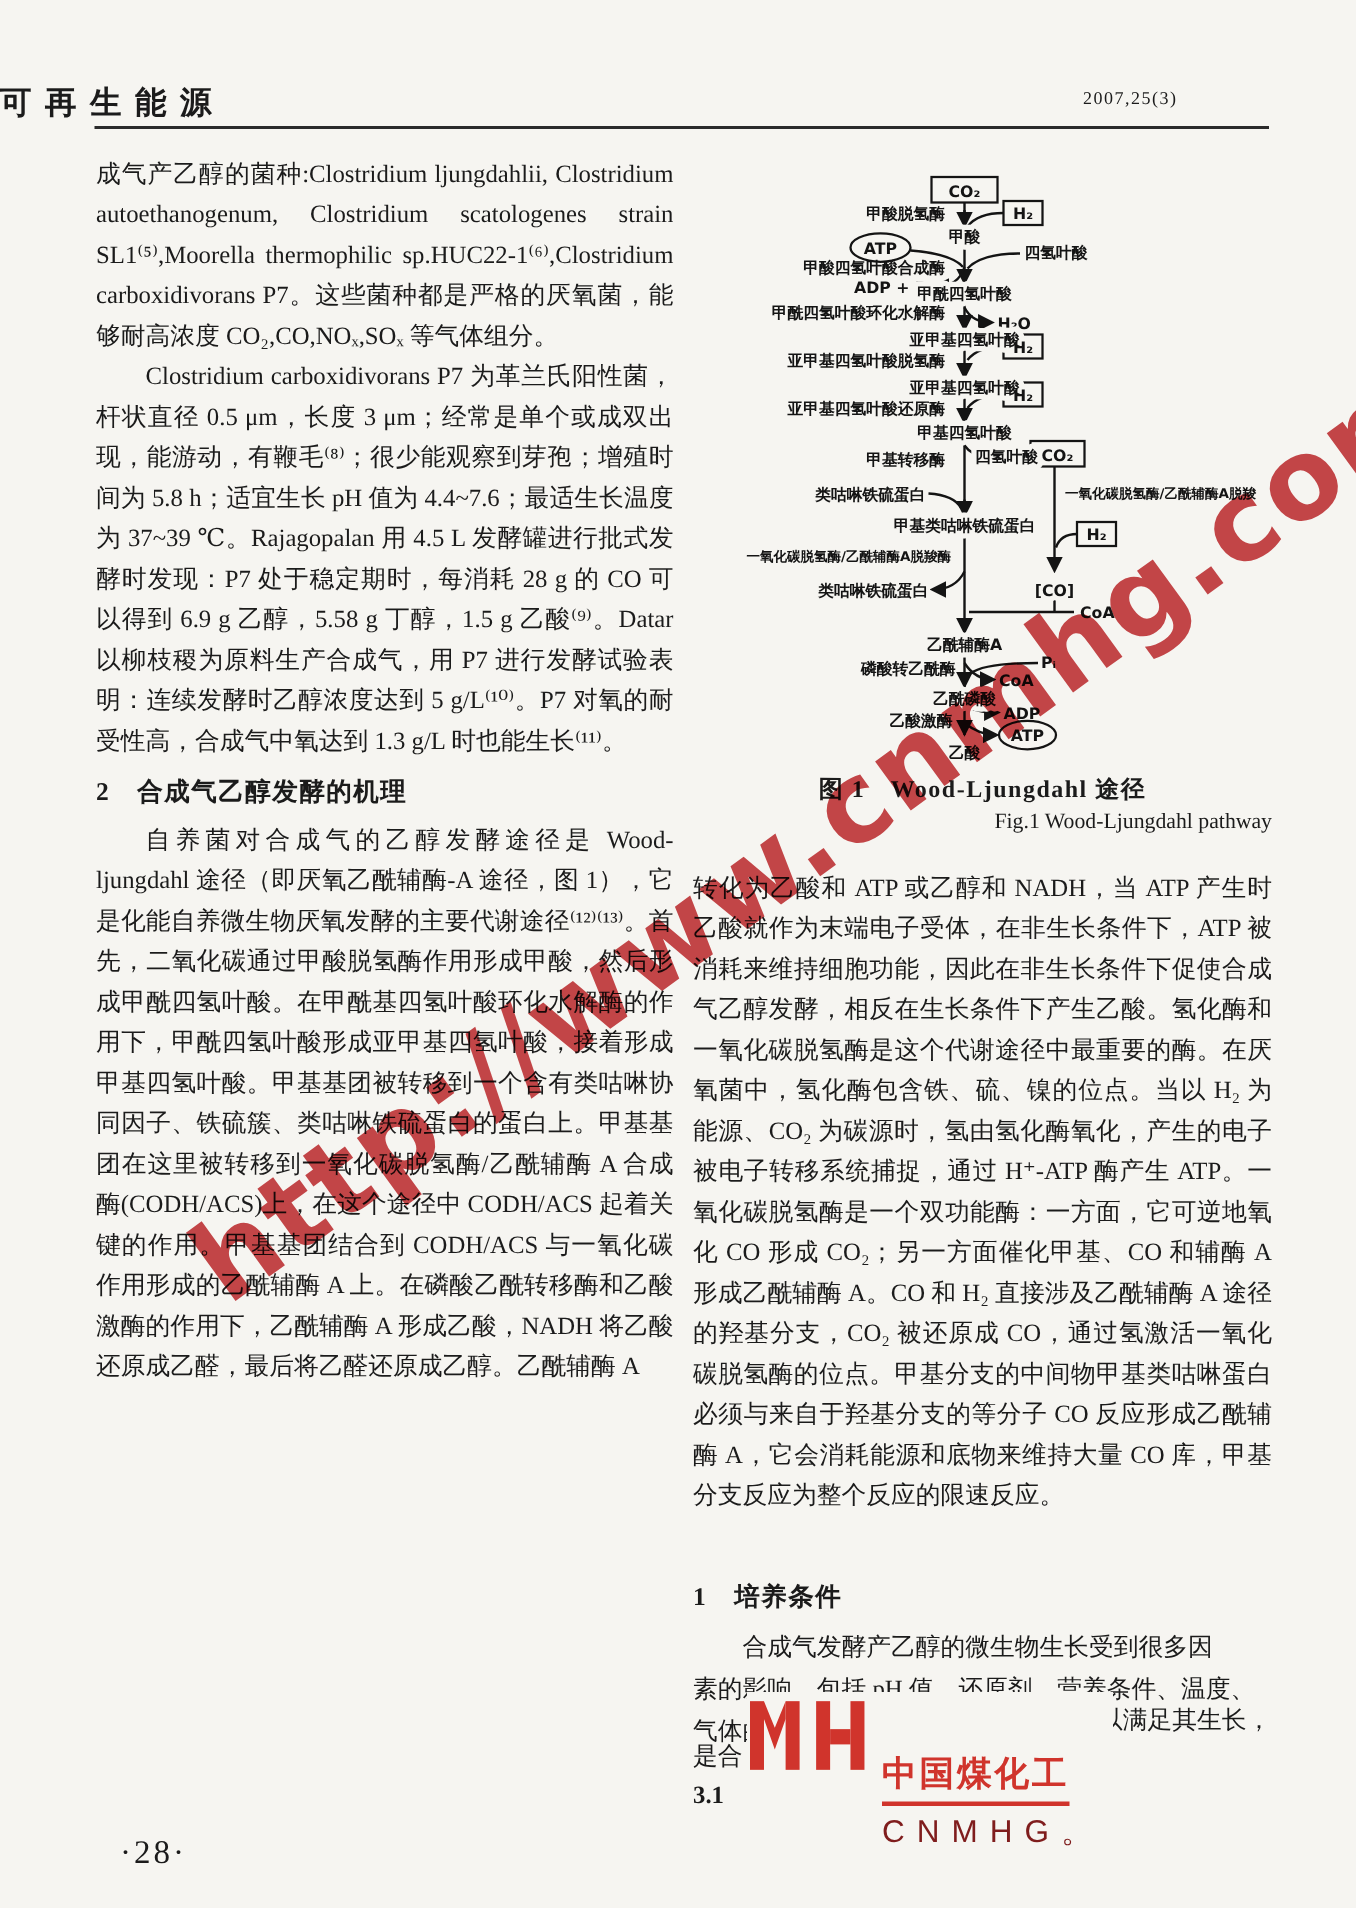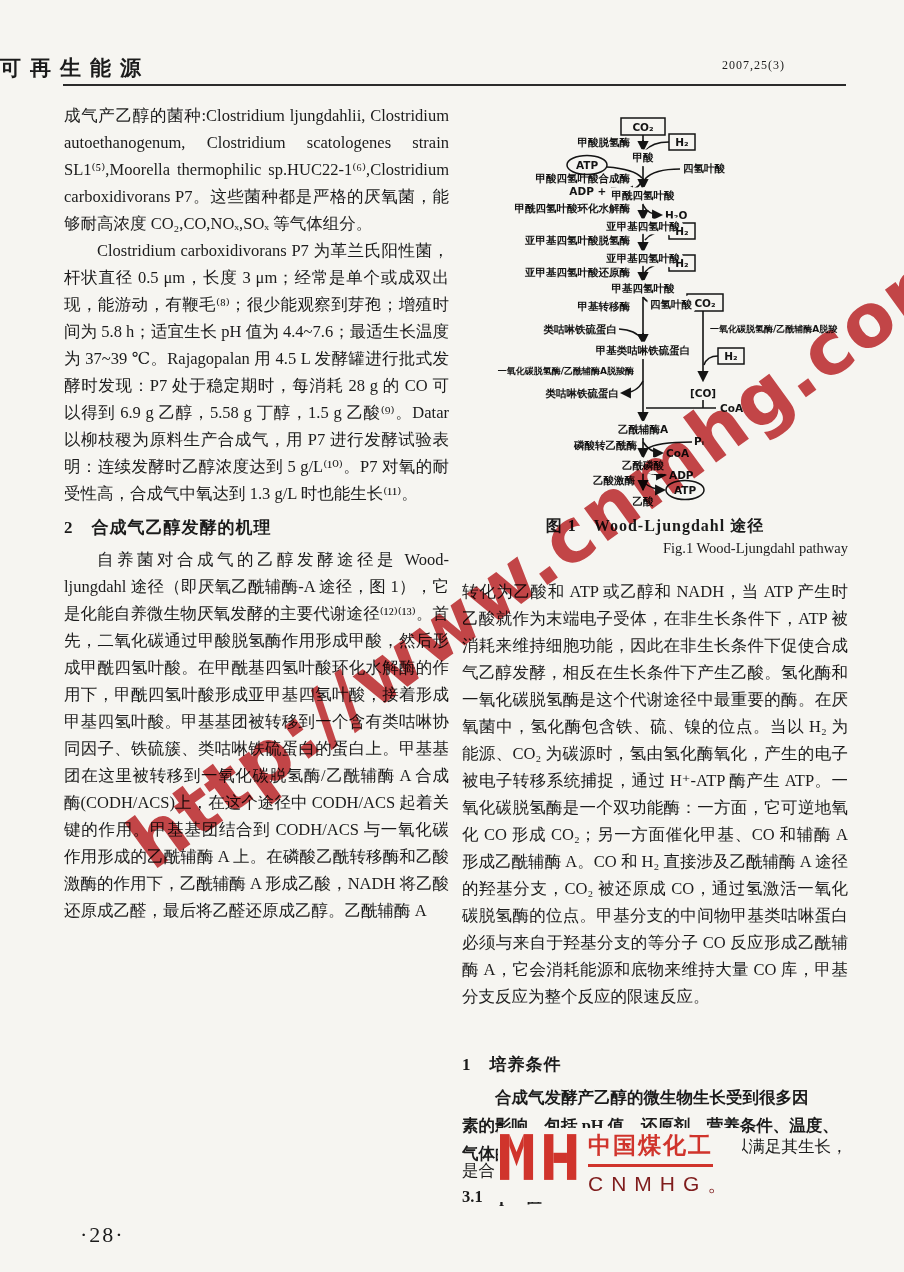--- a/index.html
+++ b/index.html
@@ -11,21 +11,21 @@
   .issue{position:absolute;left:722px;top:58px;width:140px;font-size:12px;letter-spacing:1px;}
   .rule{position:absolute;left:63px;top:84px;width:783px;height:2px;background:#2b2b2b;}
   
   .col{position:absolute;font-size:16.5px;line-height:27px;text-align:justify;z-index:10;}
   #col-left{left:64px;top:102px;width:385px;height:1095px;overflow:hidden;}
   #col-right-text{left:462px;top:578px;width:386px;height:462px;overflow:hidden;}
   #rc-tail{left:462px;top:1044px;width:386px;line-height:28px;}
   .para{margin:0;}
   .indent{text-indent:2em;}
   .sec-heading{font-weight:bold;font-size:17px;margin:7px 0 5px 0;letter-spacing:1px;}
-  .tail-line{white-space:nowrap;overflow:hidden;font-weight:bold;}
+  .tail-line{white-space:nowrap;overflow:hidden;}
   .frag{position:absolute;font-size:16.5px;z-index:10;}
   #frag-yiman{left:732px;top:1136px;}
   #frag-shihe{left:462px;top:1160px;}
   #heading31{left:462px;top:1186px;font-weight:bold;}
   .page-number{position:absolute;left:80px;top:1222px;font-size:22px;letter-spacing:2px;z-index:10;}
   
   #figure-svg{position:absolute;left:466px;top:108px;z-index:10;}
   #figure-svg text{font-family:"DejaVu Sans",sans-serif;font-size:10.5px;font-weight:600;fill:#141414;}
   #figure-svg text.xs{font-size:9px;}
   #figure-svg text.halo{paint-order:stroke;stroke:#f6f5f1;stroke-width:7px;stroke-linejoin:round;}
@@ -36,21 +36,21 @@
   .fig-caption-en{position:absolute;left:462px;top:540px;width:386px;text-align:right;
         font-size:14.5px;z-index:10;}
   
   .watermark{position:absolute;left:112px;top:816px;transform:rotate(-36deg);transform-origin:0 0;
         font-family:"DejaVu Sans",sans-serif;font-weight:bold;font-size:74px;letter-spacing:2px;
         color:#c0272b;opacity:.85;mix-blend-mode:multiply;white-space:nowrap;z-index:30;pointer-events:none;}
   
   .logo{position:absolute;left:498px;top:1128px;z-index:40;display:flex;align-items:flex-start;
         gap:10px;background:#f6f5f1;padding:2px 6px 4px 2px;}
   .logo-cn{font-family:"DejaVu Sans",sans-serif;font-size:23px;font-weight:700;color:#d0342c;
-        letter-spacing:2px;border-bottom:3px solid #d0342c;padding-bottom:3px;width:max-content;}
+        letter-spacing:2px;border-bottom:3px solid #d0342c;padding-bottom:3px;width:max-content;margin-top:37px;}
   .logo-en{font-family:"Liberation Sans","DejaVu Sans",sans-serif;font-size:21px;letter-spacing:8px;
         color:#7f1d1d;margin-top:3px;}
 </style>
 </head>
 <body>
 
 <div class="page">
 
   <div class="journal-title">可再生能源</div>
   <div class="issue">2007,25(3)</div>

